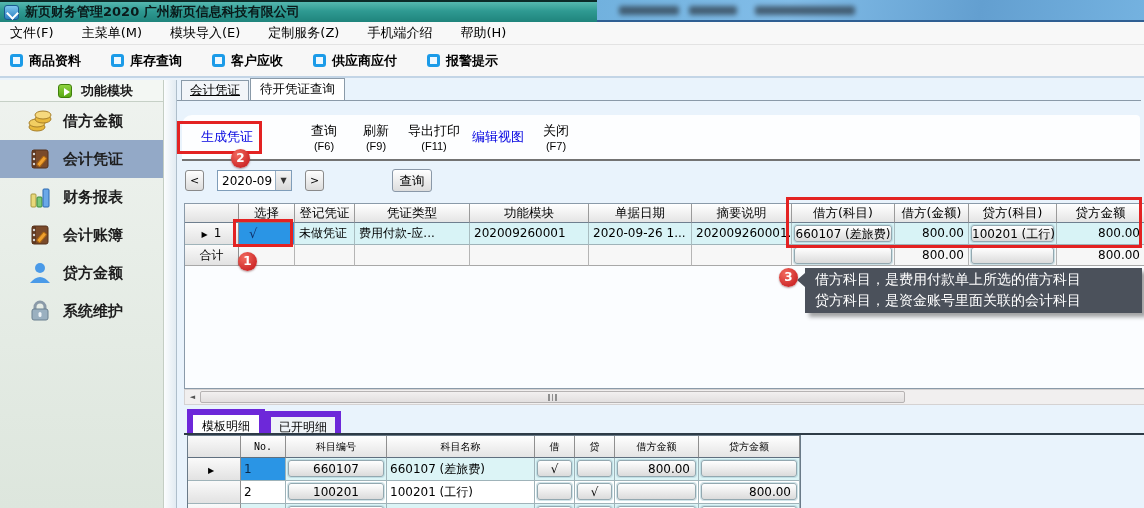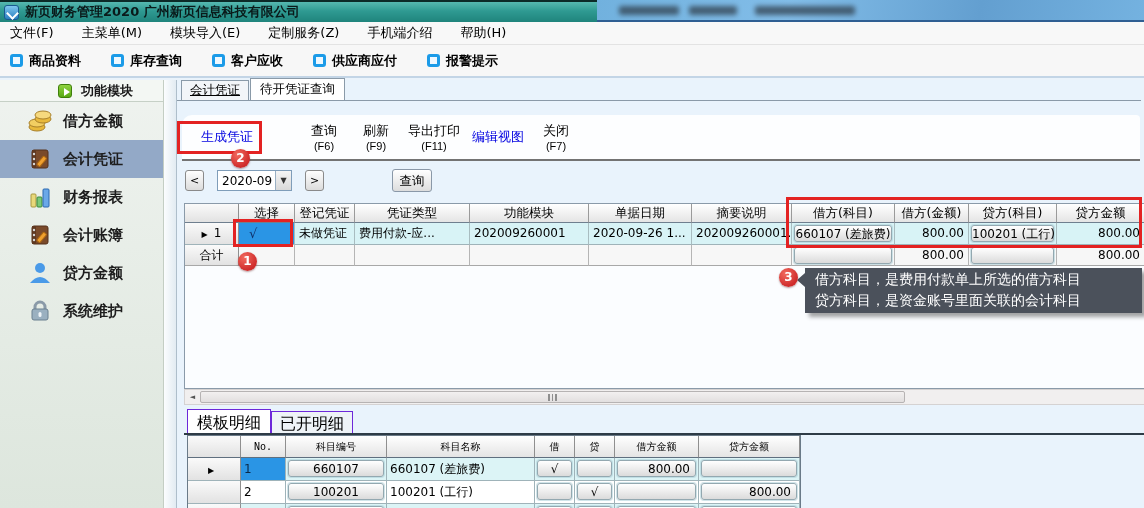--- a/index.html
+++ b/index.html
@@ -72,21 +72,21 @@
   .cellbtn { display:block; width:calc(100% - 4px); margin:2px; height:17px; background:linear-gradient(#ffffff,#dbdbdb); border:1px solid #93a8b0; border-radius:3px; box-shadow:0 0 0 1px rgba(170,205,215,.55); font-size:12px; line-height:14px; text-align:center; cursor:pointer; font-family:inherit; white-space:nowrap; }
 
   
   .hscroll { position:absolute; left:7px; top:309px; width:961px; height:16px; background:#f1efef; border:1px solid #d5d2d2; }
   .hs-arrow { position:absolute; left:1px; top:1px; width:13px; height:12px; font-size:7px; line-height:12px; text-align:center; color:#555; cursor:pointer; }
   .hs-thumb { position:absolute; left:15px; top:1px; width:705px; height:12px; background:linear-gradient(#f2f0f0,#e2dfdf); border:1px solid #b6b3b3; border-radius:2px; cursor:pointer; display:flex; align-items:center; justify-content:center; gap:2px; }
   .hs-grip { width:1.5px; height:7px; background:#8f8f8f; }
 
   
   .btabs { position:absolute; left:10px; top:329px; display:flex; align-items:flex-end; }
-  .btab { border:1px solid #6d28d9; background:#fff; font-size:16px; padding:3px 9px; }
+  .btab { border:6px solid #6d28d9; background:#fff; font-size:12px; padding:3px 9px; }
   .btab.inactive { background:#eef3f7; padding:2px 8px; }
   .bottom-line { position:absolute; left:7px; top:353px; width:961px; height:2px; background:#2e3b46; }
   .bgrid-wrap { position:absolute; left:10px; top:355px; width:614px; border:1px solid #6a7a88; background:#fff; }
   .bgrid { display:grid; grid-template-columns:53px 45px 101px 148px 40px 40px 84px 101px; }
   .bgrid .hc { height:22px; background:linear-gradient(#ffffff,#e4e4e4); border-right:1px solid #8f8f8f; border-bottom:1px solid #5f6f7f; font-size:10px; text-align:center; line-height:21px; font-family:"DejaVu Sans Mono",monospace; }
   .bgrid .hc.cjk { font-family:inherit; }
   .bgrid .dc { height:23px; border-right:1px solid #9fb3b9; border-bottom:1px solid #9fb3b9; font-size:12px; line-height:22px; padding:0 3px; white-space:nowrap; overflow:hidden; }
   .bgrid .cyan { background:#dcf4f6; }
   .bgrid .white { background:#ffffff; }
   .bgrid .rowhead { background:linear-gradient(#fafafa,#e2e2e2); border-right:1px solid #8f8f8f; text-align:center; }

